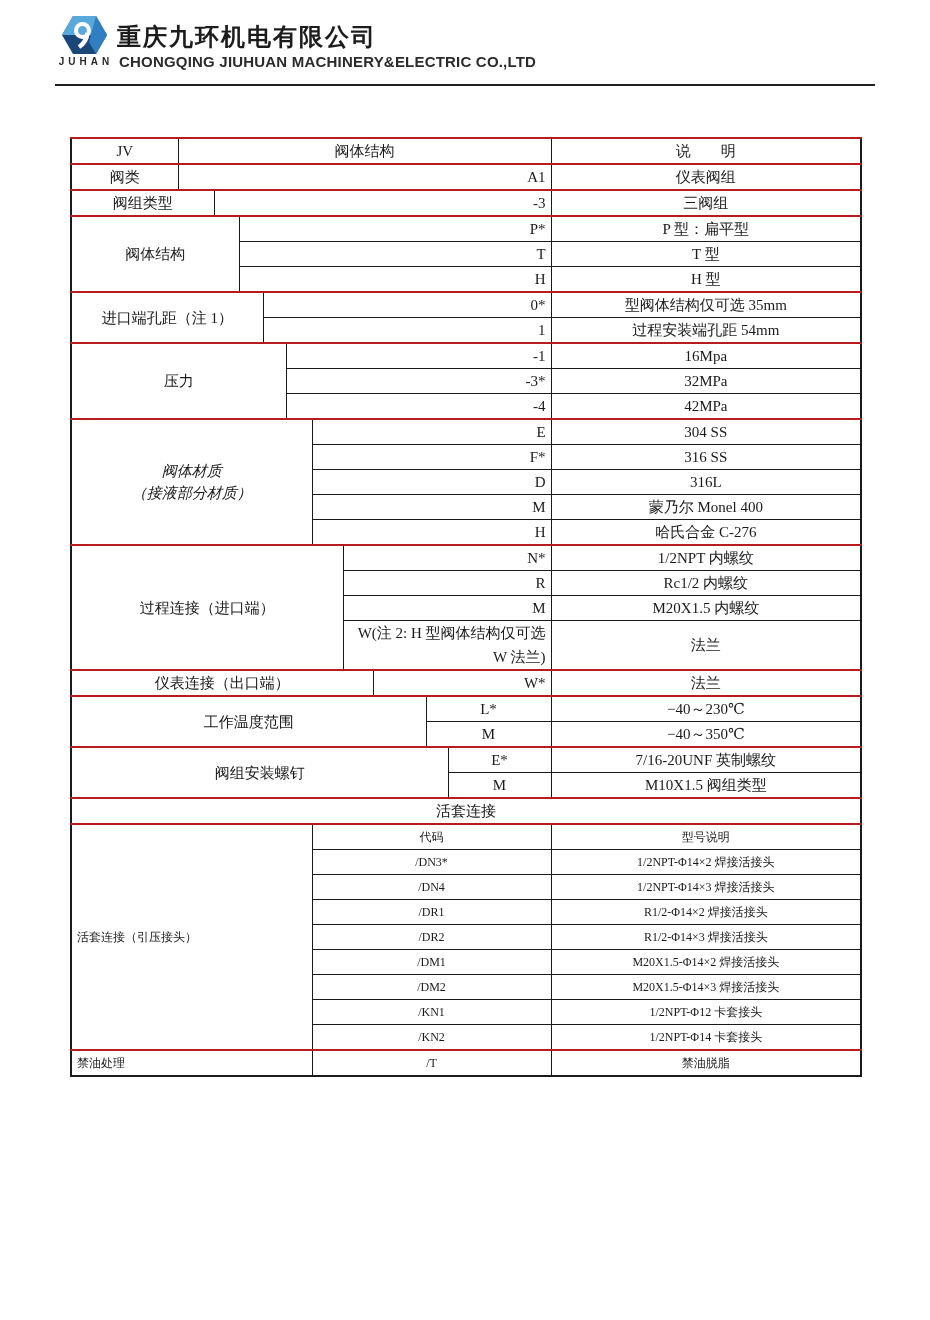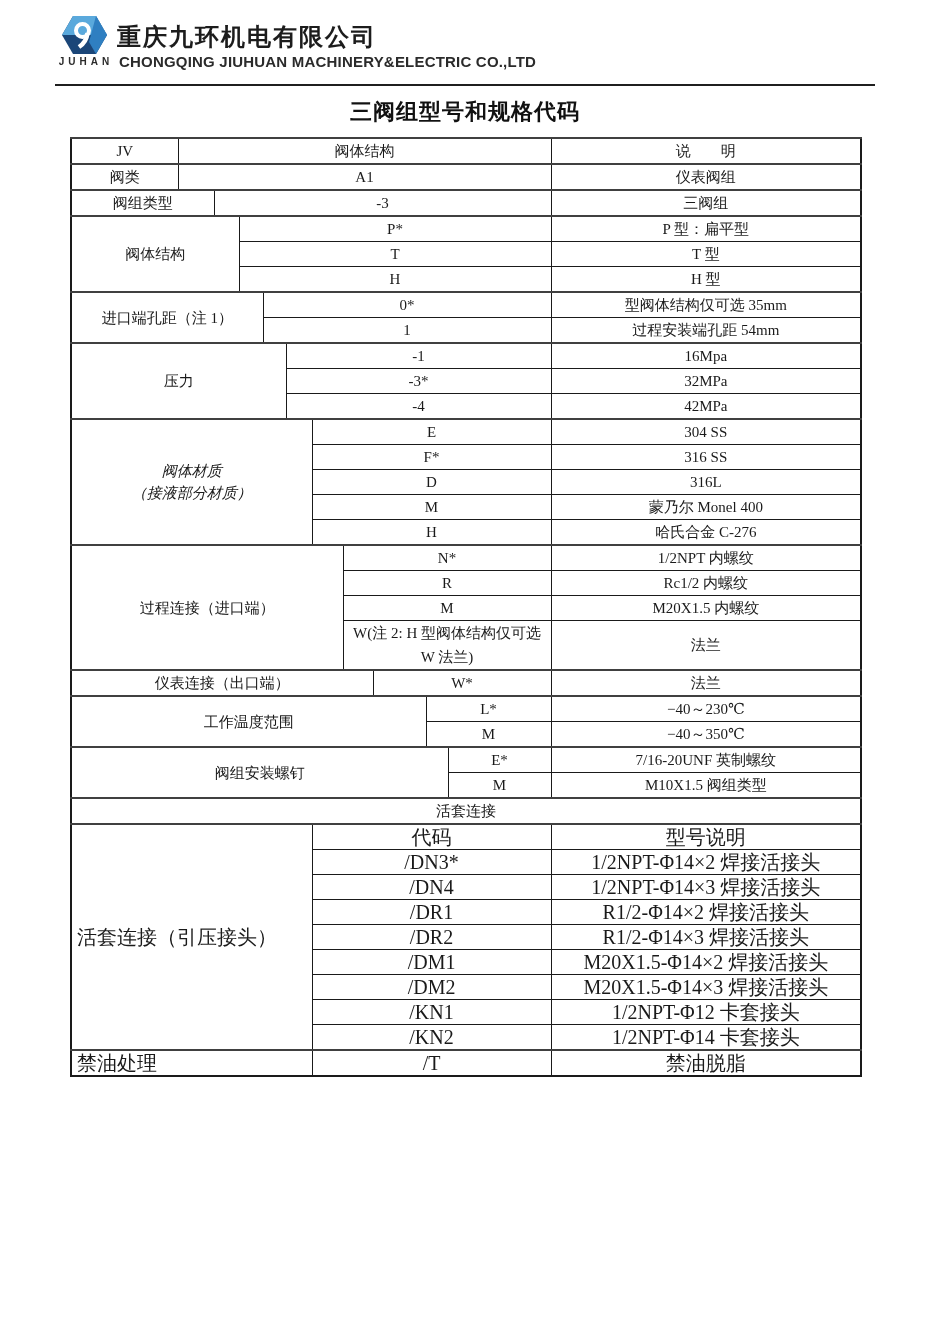--- a/index.html
+++ b/index.html
@@ -19,27 +19,27 @@
 
   
   .doc-title{position:absolute;left:0;top:97px;width:930px;text-align:center;
              font-size:22px;font-weight:bold;letter-spacing:1px;color:#111;}
 
   
   table.spec{position:absolute;left:70px;top:137px;width:790px;border-collapse:collapse;
              table-layout:fixed;border:2px solid #1a1a1a;}
   table.spec td{border:1px solid #1a1a1a;height:24px;line-height:24px;
                 font-size:15px;padding:0 5px;overflow:hidden;vertical-align:middle;}
-  tr.sec > td{border-top:2px solid #404040;}
+  tr.sec > td{border-top:2px solid #b91c1c;}
   td.lbl{text-align:center;}
-  td.code{text-align:center;}
+  td.code{text-align:right;}
   td.codec{text-align:center;}
   td.desc{text-align:center;}
   td.wrap{line-height:24px;white-space:normal;}
-  tr.add > td{font-size:20px;}
+  tr.add > td{font-size:12px;}
   td.grouplbl{text-align:left;font-size:17px;}
   .sublabel{line-height:22px;font-style:italic;}
 </style>
 </head>
 <body>
 
 <div class="page">
 
   <div class="logo-wrap">
     <svg class="logo-svg" width="47" height="40" viewBox="0 0 47 40">
@@ -48,21 +48,20 @@
       <polygon points="35,1 46,20 35,39 28,27" fill="#2f7fc1"></polygon>
       <circle cx="21.5" cy="15.5" r="6.5" fill="none" stroke="#ffffff" stroke-width="4"></circle>
       <path d="M26.5,18 Q25.5,27 18,32" fill="none" stroke="#ffffff" stroke-width="4.5"></path>
     </svg>
     <div class="logo-text">JUHAN</div>
   </div>
   <div class="company-cn">重庆九环机电有限公司</div>
   <div class="company-en">CHONGQING JIUHUAN MACHINERY&amp;ELECTRIC CO.,LTD</div>
   <div class="head-rule"></div>
 
-  <div class="doc-title">三阀组型号和规格代码</div>
 
   <table class="spec">
     <colgroup>
       <col style="width:107px">
         <col style="width:36px">
         <col style="width:25px">
         <col style="width:24px">
       <col style="width:23px">
         <col style="width:26px">
         <col style="width:31px">

